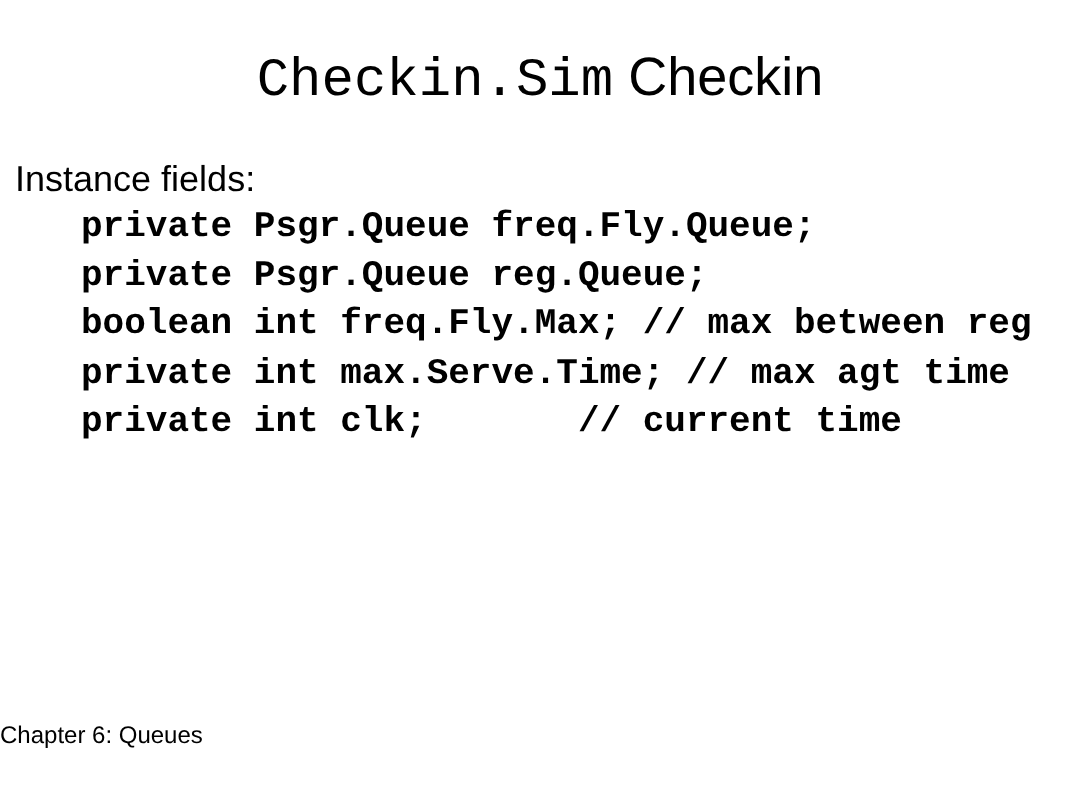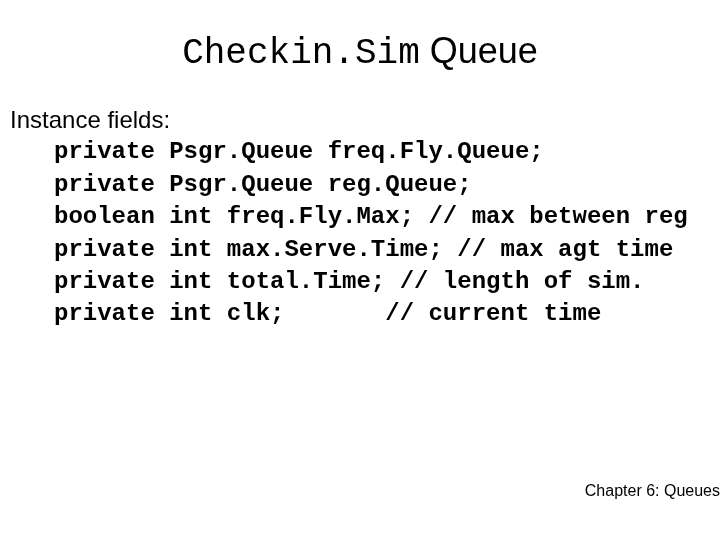--- a/index.html
+++ b/index.html
@@ -34,34 +34,33 @@
       font-family: "Courier New", Courier, monospace;
       white-space: pre;
       font-weight: bold;
       margin-left: 44px;
     }
     .footer {
       position: absolute;
       bottom: 40px;
       left: 0;
       width: 100%;
-      text-align: right;
+      text-align: left;
       font-size: 16px;
     }
   </style>
 </head>
 <body>
 
 <div class="title">
-  <span class="mono">Checkin.Sim</span><span> Queue</span>
+  <span class="mono">Checkin.Sim</span><span> Checkin</span>
 </div>
 
 <div class="content">
   <div class="instance-label">Instance fields:</div>
   <div class="code-line">private Psgr.Queue freq.Fly.Queue;</div>
   <div class="code-line">private Psgr.Queue reg.Queue;</div>
   <div class="code-line">boolean int freq.Fly.Max; // max between reg</div>
   <div class="code-line">private int max.Serve.Time; // max agt time</div>
-  <div class="code-line">private int total.Time; // length of sim.</div>
   <div class="code-line">private int clk;       // current time</div>
 </div>
 
 <div class="footer">Chapter 6: Queues</div>
 
 </body></html>

